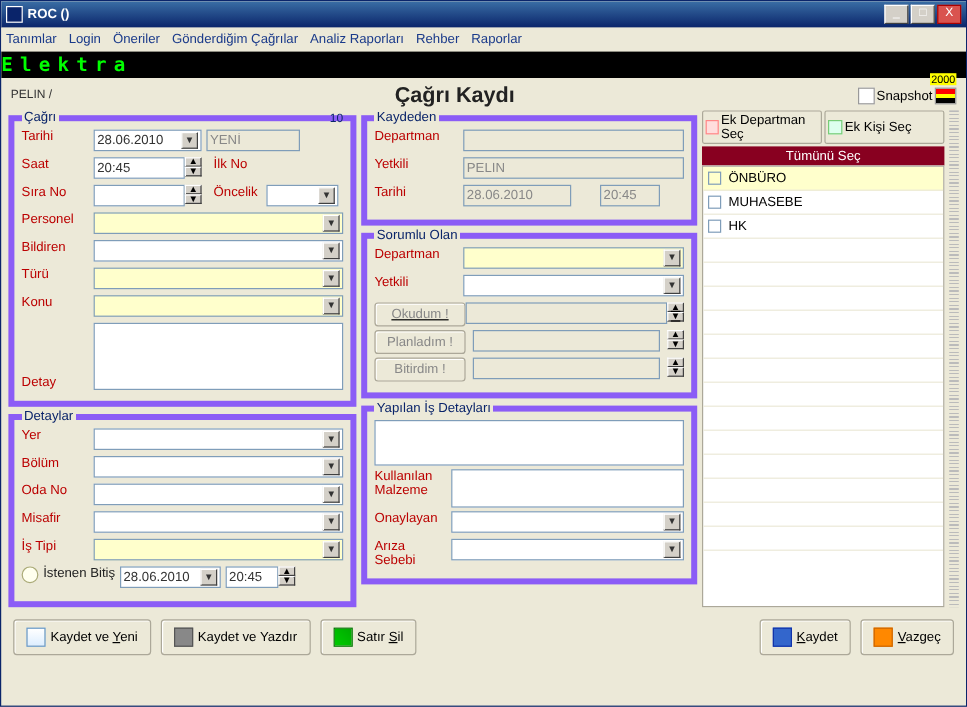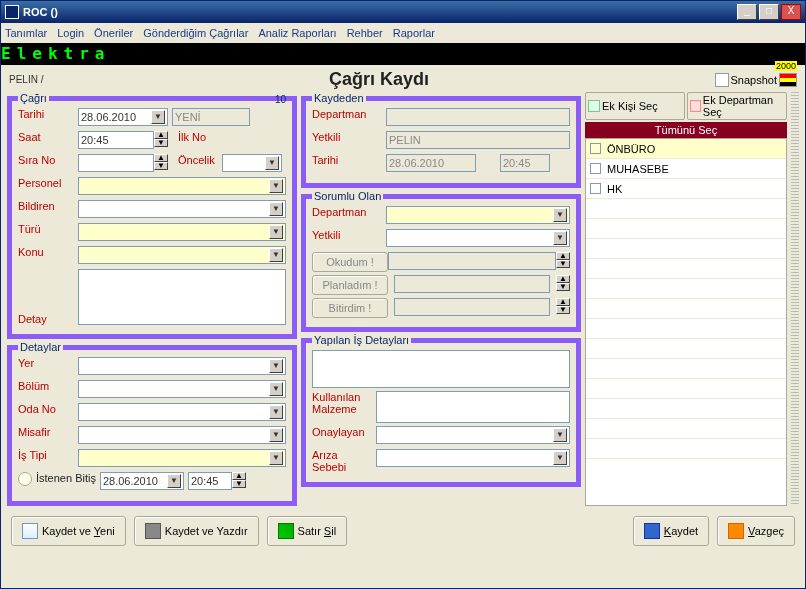--- a/index.html
+++ b/index.html
@@ -250,21 +250,21 @@
             <span class="arrow">▼</span>
           </div>
         </div>
       <div class="row">
           <span class="lab2">Yetkili</span>
           <div class="combo" style="flex:1;">
             <span></span>
             <span class="arrow">▼</span>
           </div>
         </div>
-      <div class="row" style="gap:0;">
+      <div class="row" style="gap:0;text-decoration:underline;">
         <div class="btn disabled" style="width:76px;justify-content:center;">
             <span>Okudum !</span>
           </div>
         <input class="val ro" style="flex: 1 1 0%; height: 18px;" readonly="">
         <div class="spinwrap">
             <div class="spin">▲</div>
             <div class="spin">▼</div>
           </div>
       </div>
       <div class="row" style="gap:6px;">
@@ -311,26 +311,26 @@
             <span></span>
             <span class="arrow">▼</span>
           </div>
         </div>
     </fieldset>
   </div>
 
   <div class="rightcol">
     <div class="topbtns">
       <div class="smallbtn">
+          <span class="sqicon"></span>
+          <span>Ek Departman Seç</span>
+        </div>
+      <div class="smallbtn">
           <span class="sqicon" style="background:#dfe;border-color:#7c7;"></span>
           <span>Ek Kişi Seç</span>
-        </div>
-      <div class="smallbtn">
-          <span class="sqicon"></span>
-          <span>Ek Departman Seç</span>
         </div>
     </div>
     <div class="redhdr">Tümünü Seç</div>
     <div class="deplist">
       <div class="item first">
           <span class="chk"></span>
           <span>ÖNBÜRO</span>
         </div>
       <div class="item">
           <span class="chk"></span>

